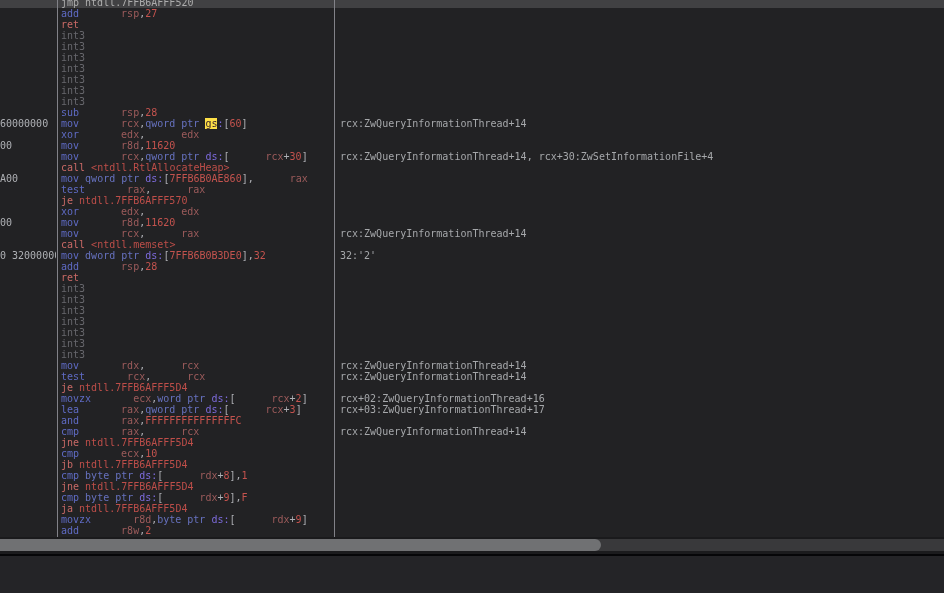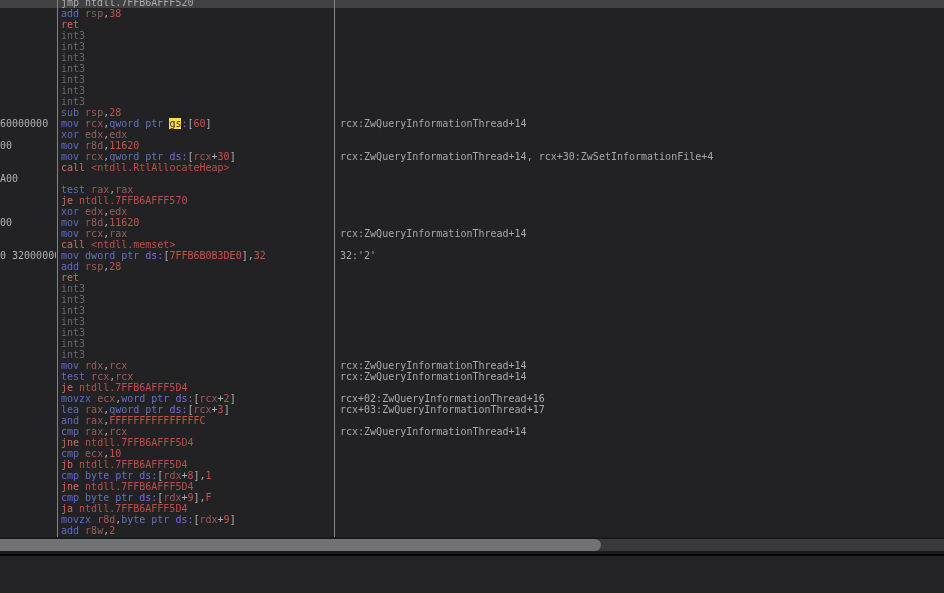--- a/index.html
+++ b/index.html
@@ -24,21 +24,21 @@
     position:absolute;left:0;top:0;width:56px;height:11px;
     overflow:hidden;color:#AEB0B4;
   }
   .row .instr{position:absolute;left:61px;top:0;height:11px;}
   .row .comment{position:absolute;left:340px;top:0;height:11px;color:#A6A8AB;}
 
   .tk-sel {color:#ACACAC;}
   .tk-mn  {color:#5F6BC4;margin-top:14px;}
   .tk-mem {color:#6671BE;text-align:center;}
   .tk-seg {color:#7D6BDD;}
-  .tk-reg {color:#9C5B5B;}
+  .tk-reg {color:#9C5B5B;margin-left:36px;}
   .tk-num {color:#C4534E;}
   .tk-pun {color:#AEAFB4;}
   .tk-jmp {color:#CA6A66;}
   .tk-tgt {color:#BE4E49;}
   .tk-int3{color:#67676C;text-align:center;}
   .tk-gshl{color:#38232B;background:#fde047;}
 
   .divider{position:absolute;top:0;width:1px;height:537px;background:#828288;z-index:5;}
   .divider.d1{left:57px;}
   .divider.d2{left:334px;}
@@ -54,36 +54,36 @@
   .bottom-panel{position:absolute;left:0;top:556px;width:944px;height:37px;background:#242427;}
 </style>
 </head>
 <body>
 
 <div class="screen">
 
   <div class="disasm">
     <div class="rows" id="rows">
         <div class="row selected"><span class="bytes"></span><span class="instr"><span class="tk-sel">jmp ntdll.7FFB6AFFF520</span></span></div>
-        <div class="row"><span class="bytes"></span><span class="instr"><span class="tk-mn">add </span><span class="tk-reg">rsp</span><span class="tk-pun">,</span><span class="tk-num">38</span></span></div>
+        <div class="row"><span class="bytes"></span><span class="instr"><span class="tk-mn">add </span><span class="tk-reg">rsp</span><span class="tk-pun">,</span><span class="tk-num">27</span></span></div>
         <div class="row"><span class="bytes"></span><span class="instr"><span class="tk-jmp">ret</span></span></div>
         <div class="row"><span class="bytes"></span><span class="instr"><span class="tk-int3">int3</span></span></div>
         <div class="row"><span class="bytes"></span><span class="instr"><span class="tk-int3">int3</span></span></div>
         <div class="row"><span class="bytes"></span><span class="instr"><span class="tk-int3">int3</span></span></div>
         <div class="row"><span class="bytes"></span><span class="instr"><span class="tk-int3">int3</span></span></div>
         <div class="row"><span class="bytes"></span><span class="instr"><span class="tk-int3">int3</span></span></div>
         <div class="row"><span class="bytes"></span><span class="instr"><span class="tk-int3">int3</span></span></div>
         <div class="row"><span class="bytes"></span><span class="instr"><span class="tk-int3">int3</span></span></div>
         <div class="row"><span class="bytes"></span><span class="instr"><span class="tk-mn">sub </span><span class="tk-reg">rsp</span><span class="tk-pun">,</span><span class="tk-num">28</span></span></div>
         <div class="row"><span class="bytes">60000000</span><span class="instr"><span class="tk-mn">mov </span><span class="tk-reg">rcx</span><span class="tk-pun">,</span><span class="tk-mem">qword ptr </span><span class="tk-gshl">gs</span><span class="tk-seg">:</span><span class="tk-pun">[</span><span class="tk-num">60</span><span class="tk-pun">]</span></span><span class="comment">rcx:ZwQueryInformationThread+14</span></div>
         <div class="row"><span class="bytes"></span><span class="instr"><span class="tk-mn">xor </span><span class="tk-reg">edx</span><span class="tk-pun">,</span><span class="tk-reg">edx</span></span></div>
         <div class="row"><span class="bytes">00</span><span class="instr"><span class="tk-mn">mov </span><span class="tk-reg">r8d</span><span class="tk-pun">,</span><span class="tk-num">11620</span></span></div>
         <div class="row"><span class="bytes"></span><span class="instr"><span class="tk-mn">mov </span><span class="tk-reg">rcx</span><span class="tk-pun">,</span><span class="tk-mem">qword ptr </span><span class="tk-seg">ds:</span><span class="tk-pun">[</span><span class="tk-reg">rcx</span><span class="tk-pun">+</span><span class="tk-num">30</span><span class="tk-pun">]</span></span><span class="comment">rcx:ZwQueryInformationThread+14, rcx+30:ZwSetInformationFile+4</span></div>
         <div class="row"><span class="bytes"></span><span class="instr"><span class="tk-jmp">call </span><span class="tk-tgt">&lt;ntdll.RtlAllocateHeap&gt;</span></span></div>
-        <div class="row"><span class="bytes">A00</span></div>
+        <div class="row"><span class="bytes">A00</span><span class="instr"><span class="tk-mn">mov </span><span class="tk-mem">qword ptr </span><span class="tk-seg">ds:</span><span class="tk-pun">[</span><span class="tk-num">7FFB6B0AE860</span><span class="tk-pun">]</span><span class="tk-pun">,</span><span class="tk-reg">rax</span></span></div>
         <div class="row"><span class="bytes"></span><span class="instr"><span class="tk-mn">test </span><span class="tk-reg">rax</span><span class="tk-pun">,</span><span class="tk-reg">rax</span></span></div>
         <div class="row"><span class="bytes"></span><span class="instr"><span class="tk-jmp">je </span><span class="tk-tgt">ntdll.7FFB6AFFF570</span></span></div>
         <div class="row"><span class="bytes"></span><span class="instr"><span class="tk-mn">xor </span><span class="tk-reg">edx</span><span class="tk-pun">,</span><span class="tk-reg">edx</span></span></div>
         <div class="row"><span class="bytes">00</span><span class="instr"><span class="tk-mn">mov </span><span class="tk-reg">r8d</span><span class="tk-pun">,</span><span class="tk-num">11620</span></span></div>
         <div class="row"><span class="bytes"></span><span class="instr"><span class="tk-mn">mov </span><span class="tk-reg">rcx</span><span class="tk-pun">,</span><span class="tk-reg">rax</span></span><span class="comment">rcx:ZwQueryInformationThread+14</span></div>
         <div class="row"><span class="bytes"></span><span class="instr"><span class="tk-jmp">call </span><span class="tk-tgt">&lt;ntdll.memset&gt;</span></span></div>
         <div class="row"><span class="bytes">0 32000000</span><span class="instr"><span class="tk-mn">mov </span><span class="tk-mem">dword ptr </span><span class="tk-seg">ds:</span><span class="tk-pun">[</span><span class="tk-num">7FFB6B0B3DE0</span><span class="tk-pun">]</span><span class="tk-pun">,</span><span class="tk-num">32</span></span><span class="comment">32:'2'</span></div>
         <div class="row"><span class="bytes"></span><span class="instr"><span class="tk-mn">add </span><span class="tk-reg">rsp</span><span class="tk-pun">,</span><span class="tk-num">28</span></span></div>
         <div class="row"><span class="bytes"></span><span class="instr"><span class="tk-jmp">ret</span></span></div>
         <div class="row"><span class="bytes"></span><span class="instr"><span class="tk-int3">int3</span></span></div>

